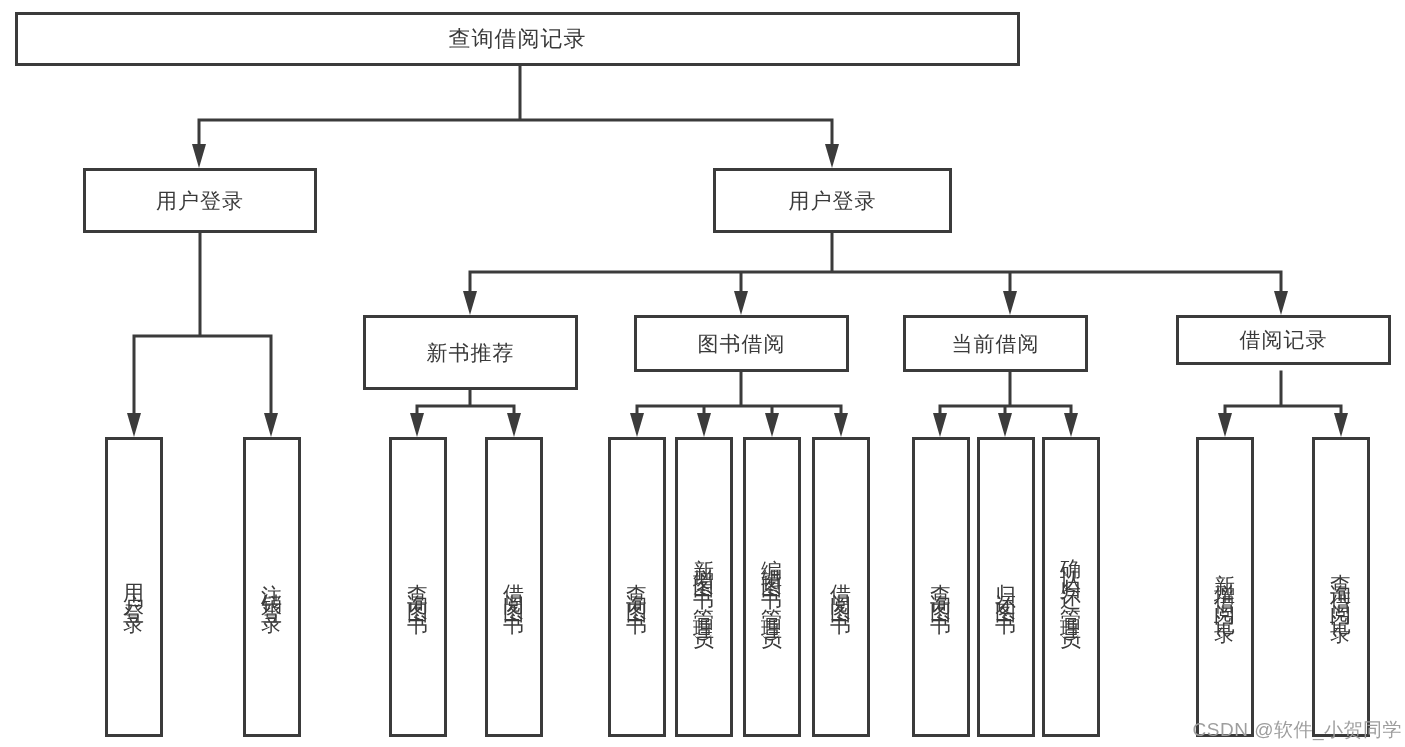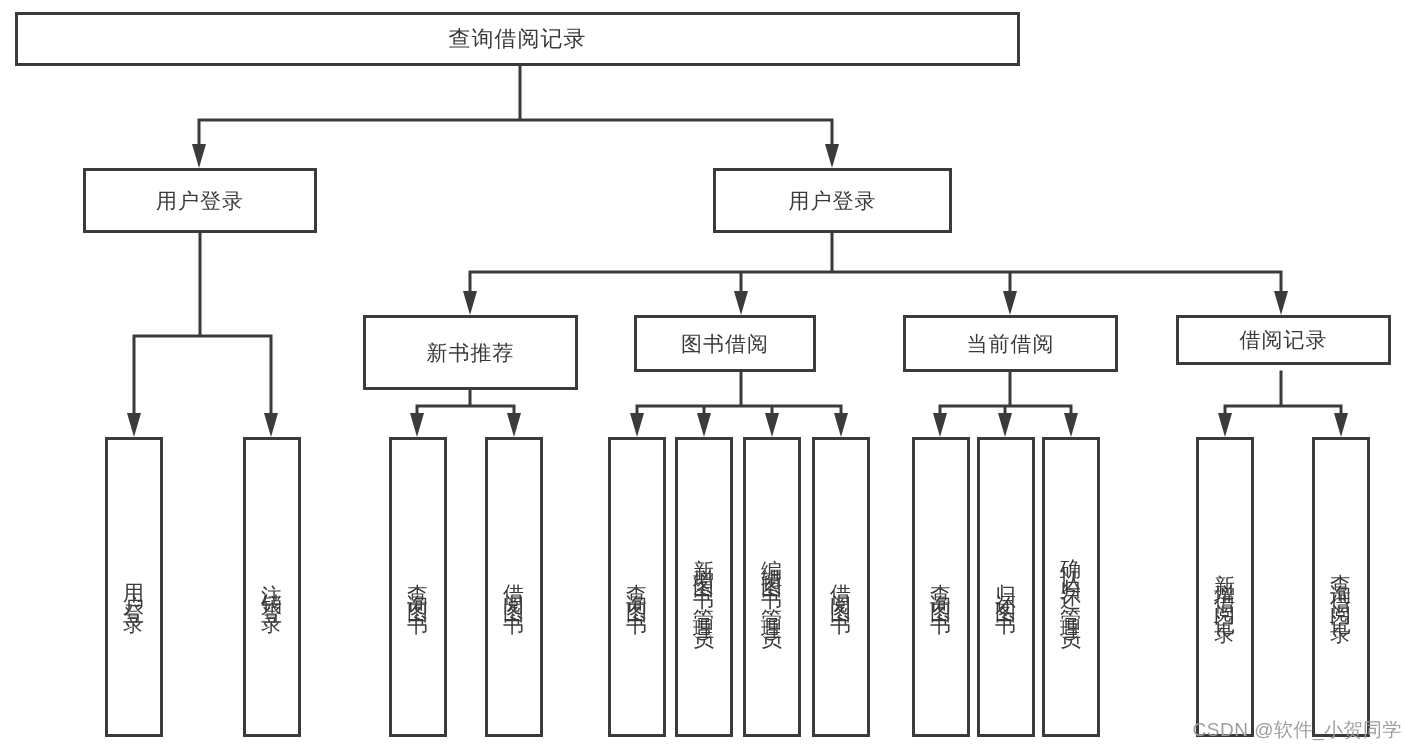--- a/index.html
+++ b/index.html
@@ -84,24 +84,24 @@
   <div class="node h-node" style="left:83px;top:168px;width:234px;height:65px">
     <span>用户登录</span>
   </div>
   <div class="node h-node" style="left:713px;top:168px;width:239px;height:65px">
     <span>用户登录</span>
   </div>
 
   <div class="node h-node" style="left:363px;top:315px;width:215px;height:75px">
     <span>新书推荐</span>
   </div>
-  <div class="node h-node" style="left:634px;top:315px;width:182px;height:57px">
+  <div class="node h-node" style="left:634px;top:315px;width:215px;height:57px">
     <span>图书借阅</span>
   </div>
-  <div class="node h-node" style="left:903px;top:315px;width:215px;height:57px">
+  <div class="node h-node" style="left:903px;top:315px;width:185px;height:57px">
     <span>当前借阅</span>
   </div>
   <div class="node h-node" style="left:1176px;top:315px;width:215px;height:50px">
     <span>借阅记录</span>
   </div>
 
   <div class="node leaf" style="left:105px;top:437px;width:58px;height:300px">
     <span>用户登录</span>
   </div>
   <div class="node leaf" style="left:243px;top:437px;width:58px;height:300px">

